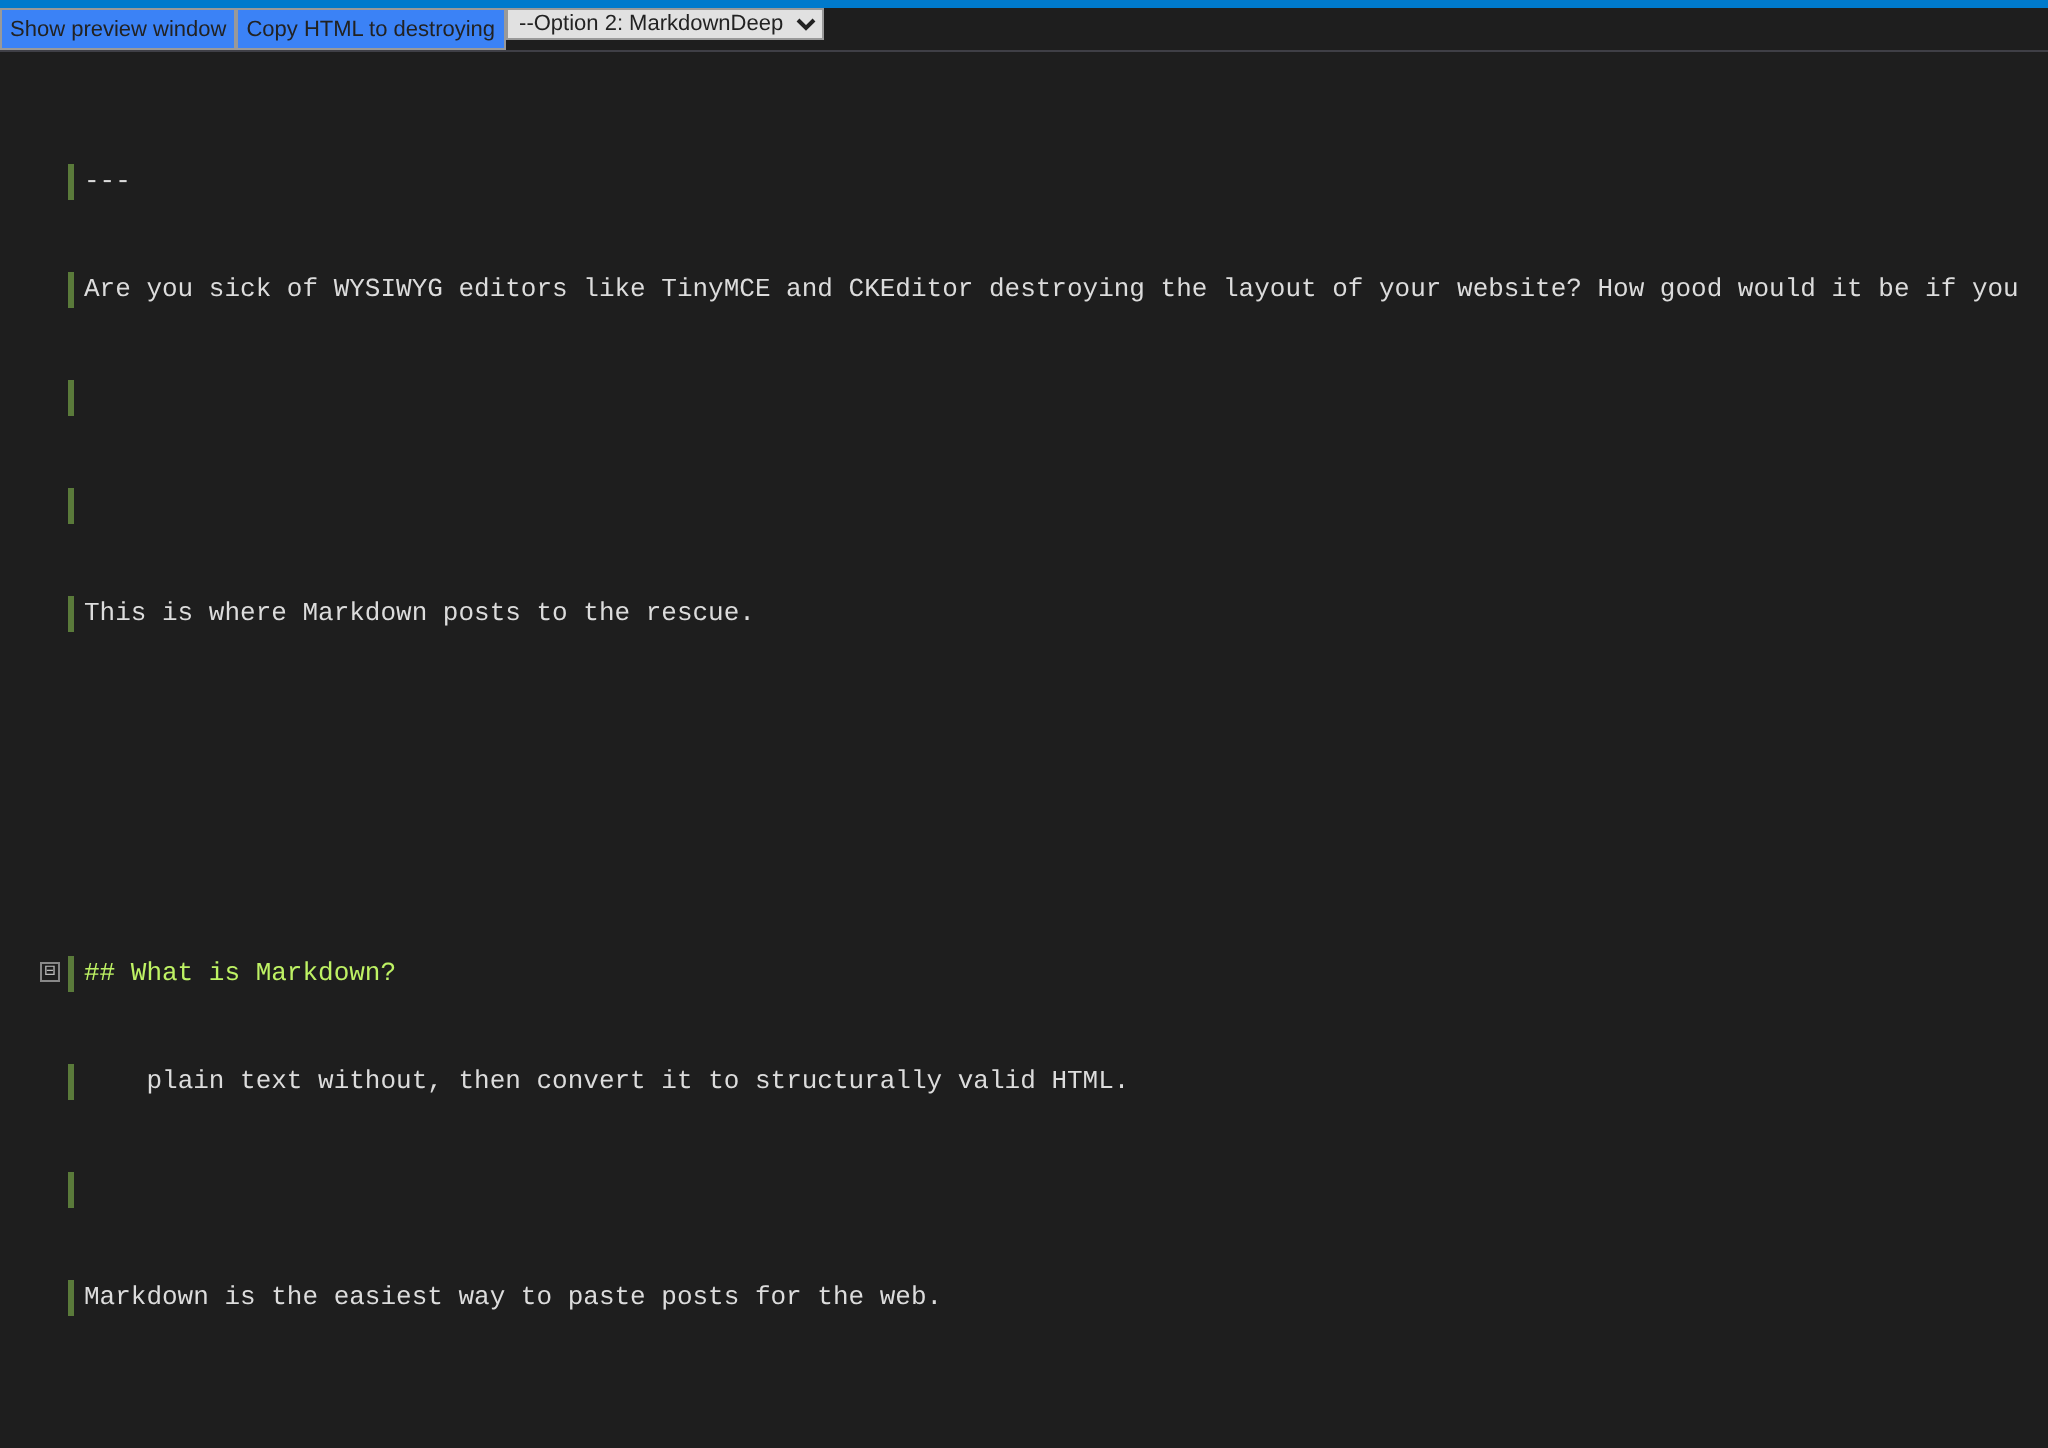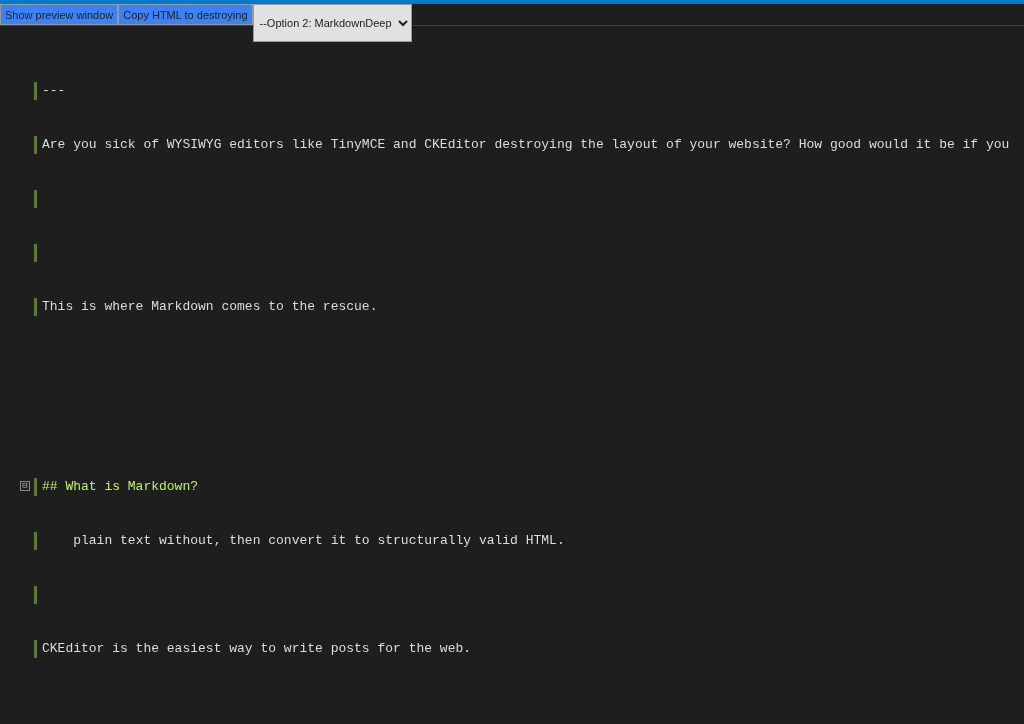--- a/index.html
+++ b/index.html
@@ -34,21 +34,21 @@
     display: flex;
     align-items: center;
   }
   .toolbar-select {
     background: #e1e1e1;
     color: #222;
     border: 1px solid #999;
     font-family: "Segoe UI", Tahoma, sans-serif;
     font-size: 11px;
     padding: 0 2px;
-    height: 38px;
+    height: 16px;
   }
   .editor-wrap {
     display: flex;
     height: 698px;
   }
   .gutter {
     width: 28px;
     background: #1e1e1e;
     flex-shrink: 0;
   }
@@ -109,28 +109,28 @@
 
 <div class="editor-wrap">
   <div class="gutter"></div>
 
   <div class="code-area">
 
     <div class="line"><span class="bracket"></span><span class="txt">---</span></div>
     <div class="line"><span class="bracket"></span><span class="txt">Are you sick of WYSIWYG editors like TinyMCE and CKEditor destroying the layout of your website? How good would it be if you </span></div>
     <div class="line"><span class="bracket"></span><span class="txt">    </span></div>
     <div class="line blank"><span class="bracket"></span></div>
-    <div class="line"><span class="bracket"></span><span class="txt">This is where Markdown comes to the rescue.</span></div>
+    <div class="line"><span class="bracket"></span><span class="txt">This is where Markdown posts to the rescue.</span></div>
     <div class="line blank"></div>
     <div class="line blank"></div>
 
     <div class="line"><span class="bracket"></span><span class="fold">⊟</span><span class="hdr">## What is Markdown?</span></div>
     <div class="line"><span class="bracket"></span><span class="txt">    </span><span class="txt">plain text without, then convert it to structurally valid HTML.</span></div>
     <div class="line blank"><span class="bracket"></span></div>
-    <div class="line"><span class="bracket"></span><span class="txt">CKEditor is the easiest way to write posts for the web.</span></div>
+    <div class="line"><span class="bracket"></span><span class="txt">Markdown is the easiest way to paste posts for the web.</span></div>
     
     
     
     
     
     
     
     
 
     

